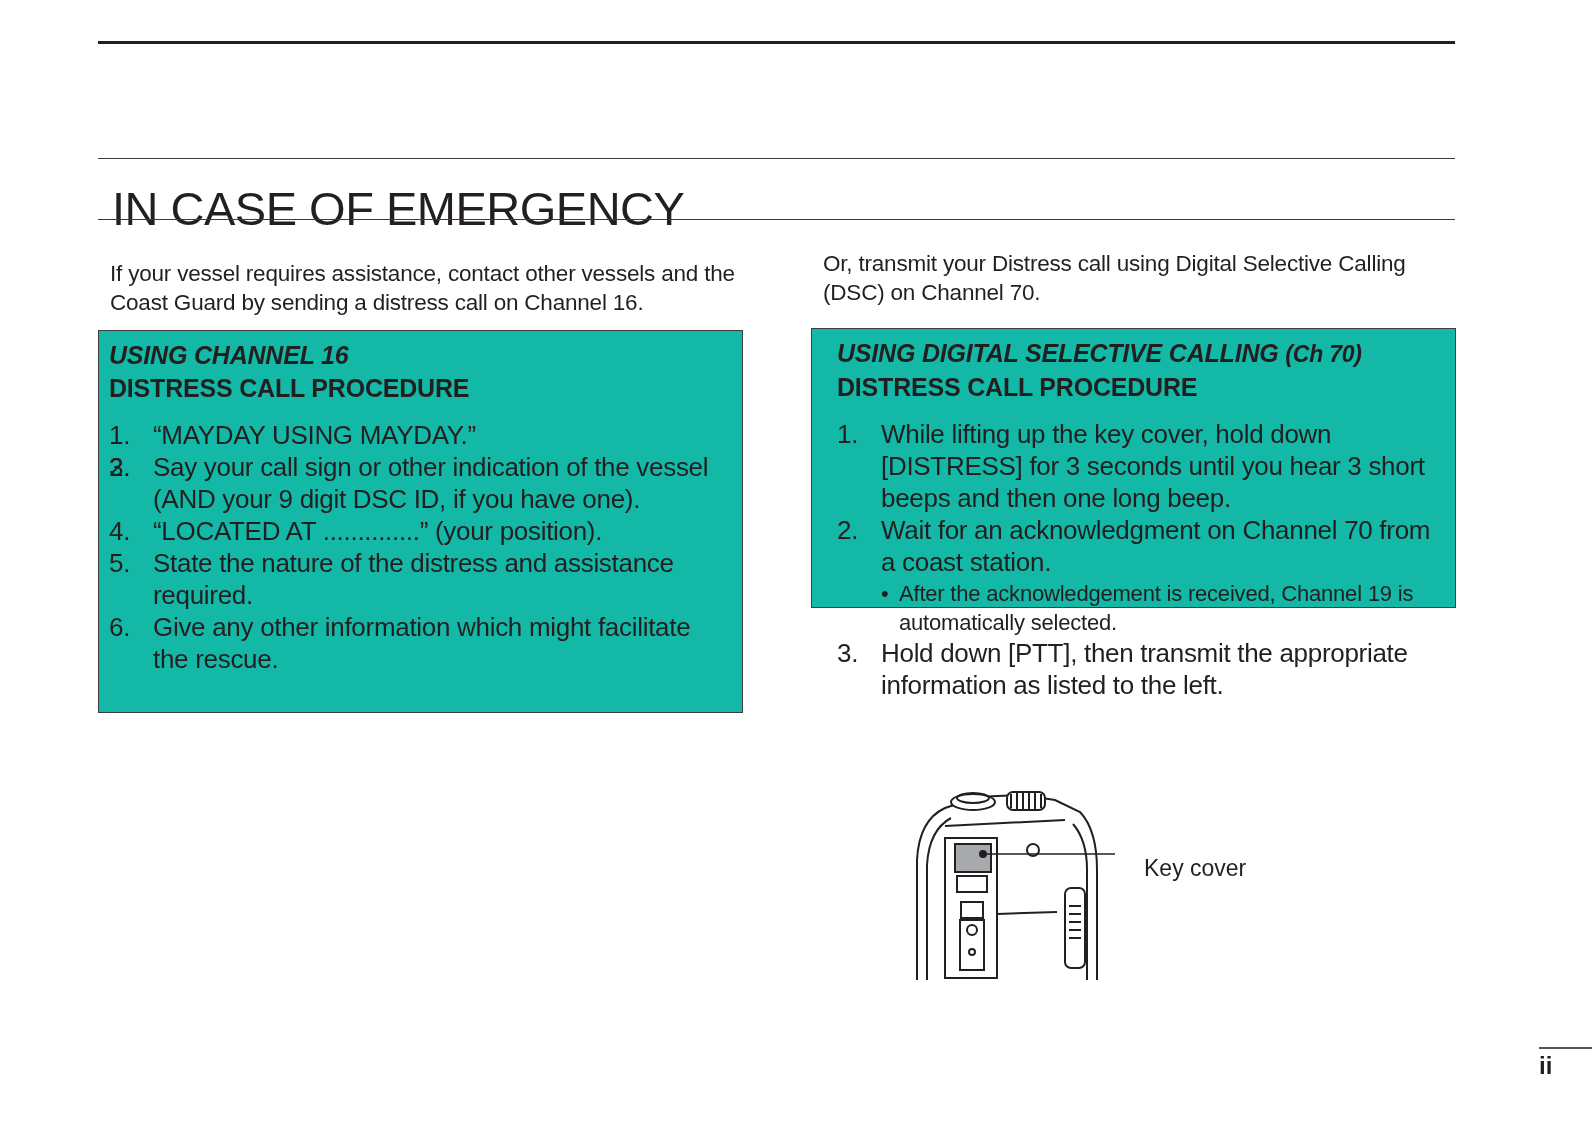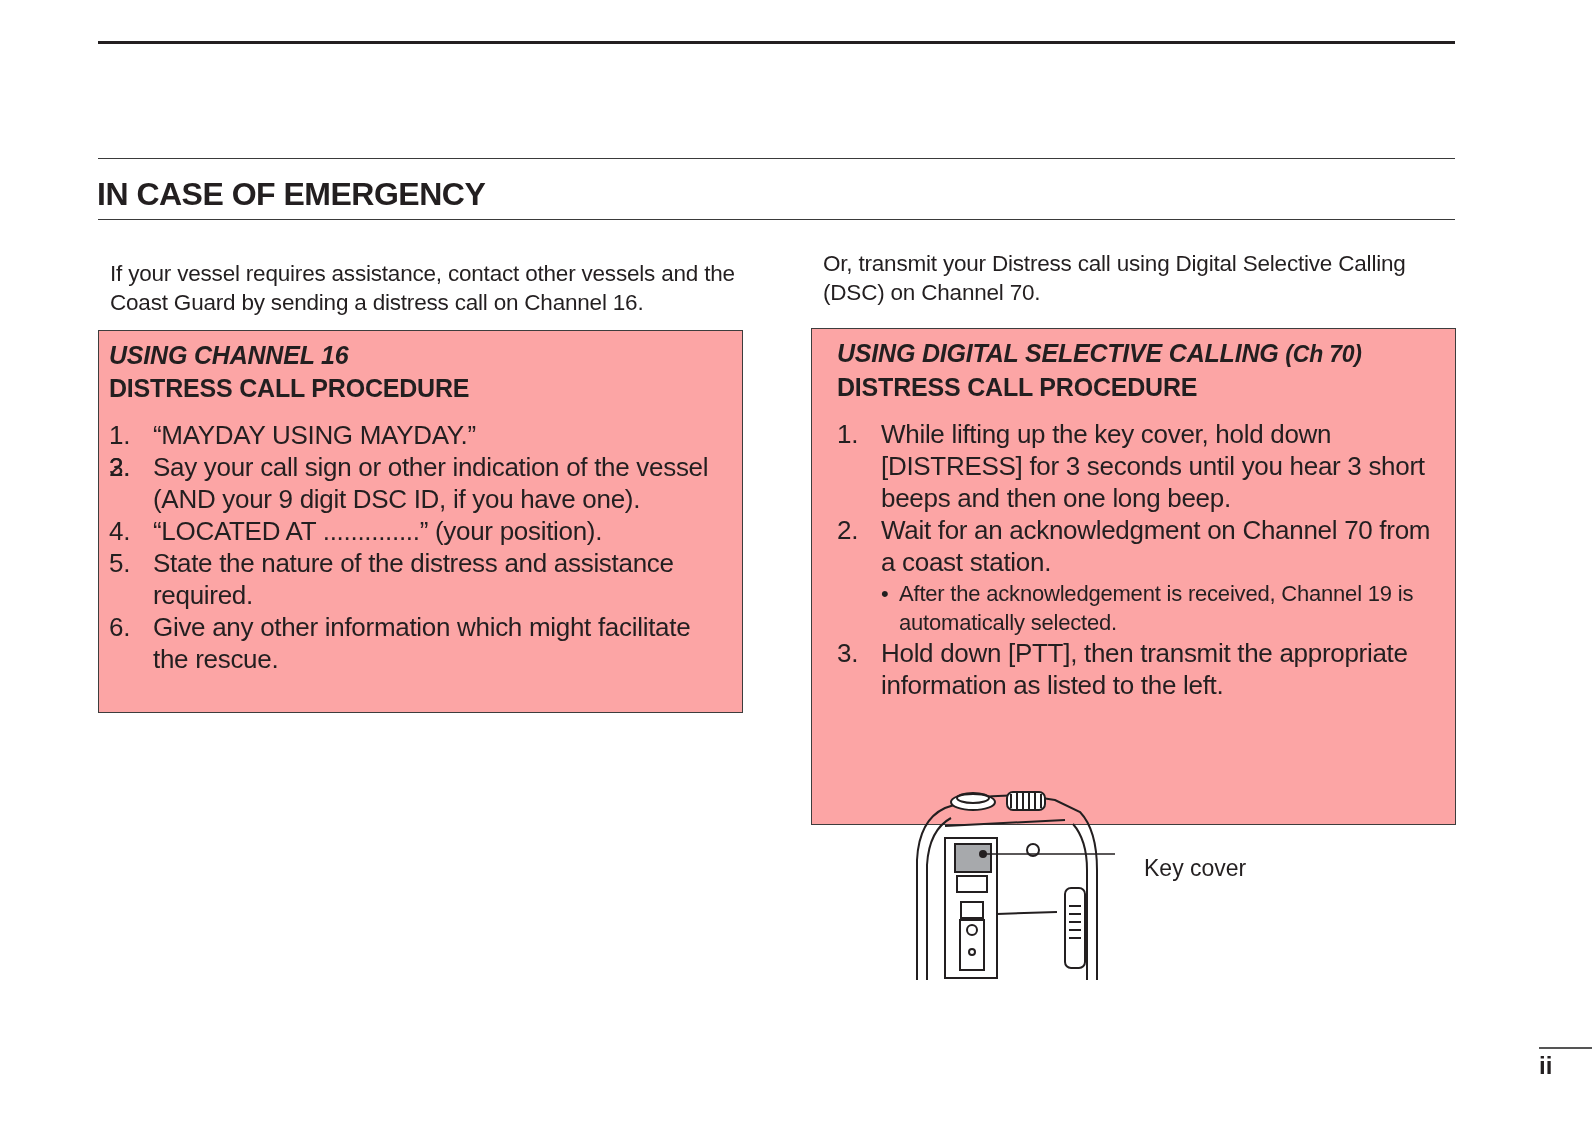--- a/index.html
+++ b/index.html
@@ -5,35 +5,35 @@
   html, body { margin: 0; padding: 0; background: #ffffff; }
   body {
     width: 1592px; height: 1122px; position: relative; overflow: hidden;
     font-family: "Liberation Sans", sans-serif; color: #231f20;
   }
   .rule { position: absolute; background: #231f20; }
   .top-rule { left: 98px; top: 41px; width: 1357px; height: 3px; }
   .title-rule-top { left: 98px; top: 158px; width: 1357px; height: 1px; background:#3a3a3a; }
   .title-rule-bottom { left: 98px; top: 219px; width: 1357px; height: 1px; background:#3a3a3a; }
   .page-title {
-    position: absolute; left: 97px; top: 168px; margin: 0;
-    font-size: 32px; font-weight: bold; letter-spacing: -0.5px; line-height: 52px;
+    position: absolute; left: 97px; top: 168px; margin: 15px;
+    font-size: 47px; font-weight: normal; letter-spacing: -0.5px; line-height: 52px;
   }
   .intro {
     position: absolute; font-size: 22.5px; line-height: 29px; margin: 12px;
     letter-spacing: -0.2px;
   }
   .intro-left { left: 98px; top: 247px; width: 650px; }
   .intro-right { left: 811px; top: 237px; width: 650px; }
   .box {
-    position: absolute; background: #fca5a5; border: 1.5px solid #3d3d3d;
+    position: absolute; background: #14b8a6; border: 1.5px solid #3d3d3d;
     box-sizing: border-box; padding: 8px 10px 0 10px;
   }
   .box-left { left: 98px; top: 330px; width: 645px; height: 383px; }
-  .box-right { left: 811px; top: 328px; width: 645px; height: 497px; padding-left: 25px; }
+  .box-right { left: 811px; top: 328px; width: 645px; height: 280px; padding-left: 25px; }
   .box-heading { margin: 0; font-size: 25px; font-weight: bold; line-height: 33px; letter-spacing: -0.2px; }
   .box-heading .ital { font-style: italic; }
   .box-heading .small { font-style: italic; font-size: 23px; }
   ol.steps { list-style: none; margin: 0; padding: 0; margin-top: 14px; }
   ol.steps li {
     position: relative; padding-left: 44px; font-size: 26px; line-height: 32px;
     letter-spacing: -0.3px;
   }
   ol.steps li .num { position: absolute; left: 0; top: 0; }
   .bullet {

